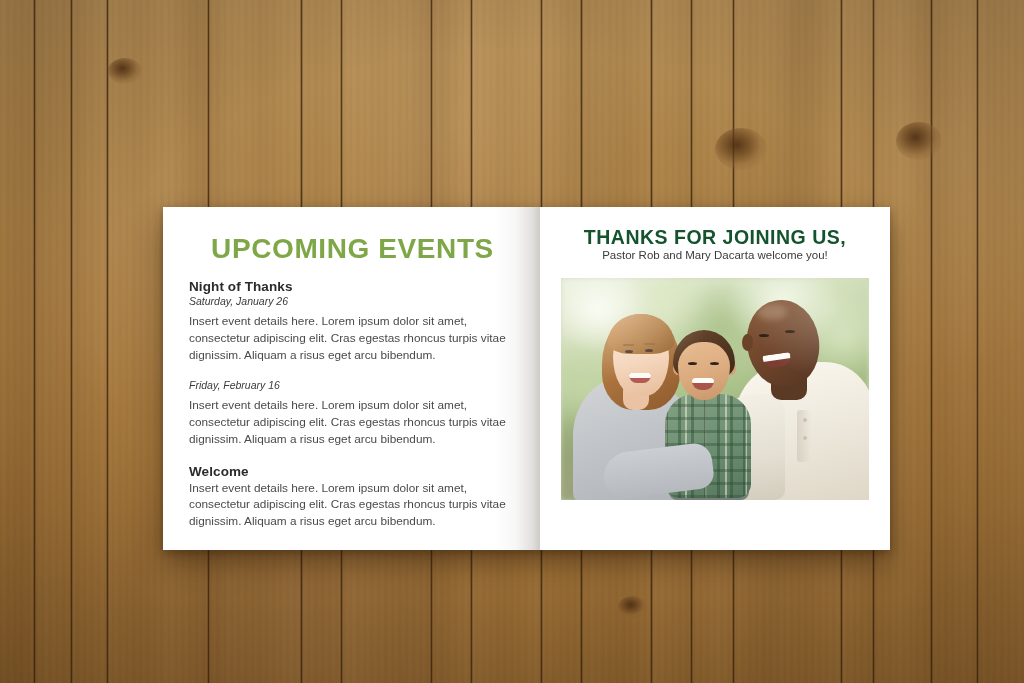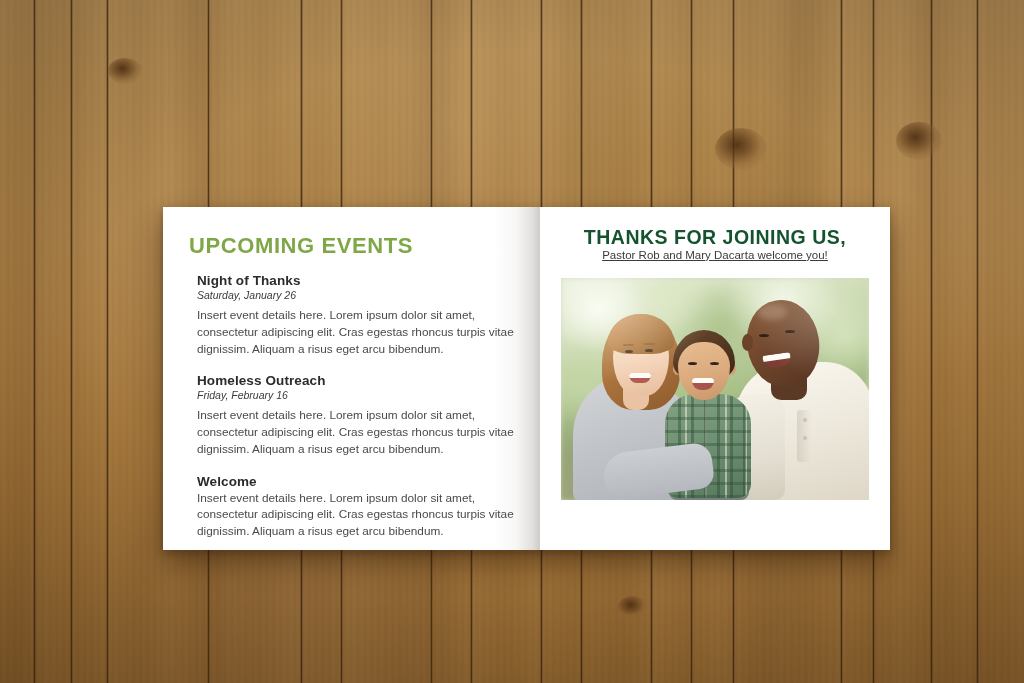--- a/index.html
+++ b/index.html
@@ -152,28 +152,29 @@
     height: 100%;
     background: linear-gradient(90deg,
       rgba(255,255,255,1) 0%,
       rgba(255,255,255,0.55) 60%,
       rgba(255,255,255,0) 100%);
     pointer-events: none;
   }
 
   
   .events-title {
-    font-size: 22px;
+    font-size: 28px;
     font-weight: bold;
     letter-spacing: 0.6px;
     color: #7fa747;
     margin-bottom: 14px;
-  }
-
-  .event { margin-bottom: 16px; margin-left: 8px; }
+    text-align: center;
+  }
+
+  .event { margin-bottom: 16px; }
   .event:last-child { margin-bottom: 0; }
 
   .event-name {
     font-size: 13.5px;
     font-weight: bold;
     color: #2b2b2b;
     letter-spacing: 0.1px;
     margin-bottom: 1px;
   }
 
@@ -206,21 +207,20 @@
     letter-spacing: 0.4px;
     color: #9cba6c;
     line-height: 1.18;
     margin-bottom: 6px;
   }
 
   .pastor-line {
     font-size: 11.5px;
     color: #3b3b3b;
     margin-bottom: 17px;
-    text-decoration: underline;
   }
 
   
   .photo {
     position: relative;
     width: 308px;
     height: 222px;
     margin: 0 auto;
     overflow: hidden;
     background: #cfd6c2;
@@ -459,21 +459,20 @@
 
       <div class="events-title">UPCOMING EVENTS</div>
 
       <div class="event">
         <div class="event-name">Night of Thanks</div>
         <div class="event-date">Saturday, January 26</div>
         <div class="event-desc">Insert event details here. Lorem ipsum dolor sit amet, consectetur adipiscing elit. Cras egestas rhoncus turpis vitae dignissim. Aliquam a risus eget arcu bibendum.</div>
       </div>
 
       <div class="event">
-        <div class="event-name">Homeless Outreach</div>
         <div class="event-date">Friday, February 16</div>
         <div class="event-desc">Insert event details here. Lorem ipsum dolor sit amet, consectetur adipiscing elit. Cras egestas rhoncus turpis vitae dignissim. Aliquam a risus eget arcu bibendum.</div>
       </div>
 
       <div class="event">
         <div class="event-name">Welcome</div>
         <div class="event-desc">Insert event details here. Lorem ipsum dolor sit amet, consectetur adipiscing elit. Cras egestas rhoncus turpis vitae dignissim. Aliquam a risus eget arcu bibendum.</div>
       </div>
 
       <div class="fold-shade"></div>

